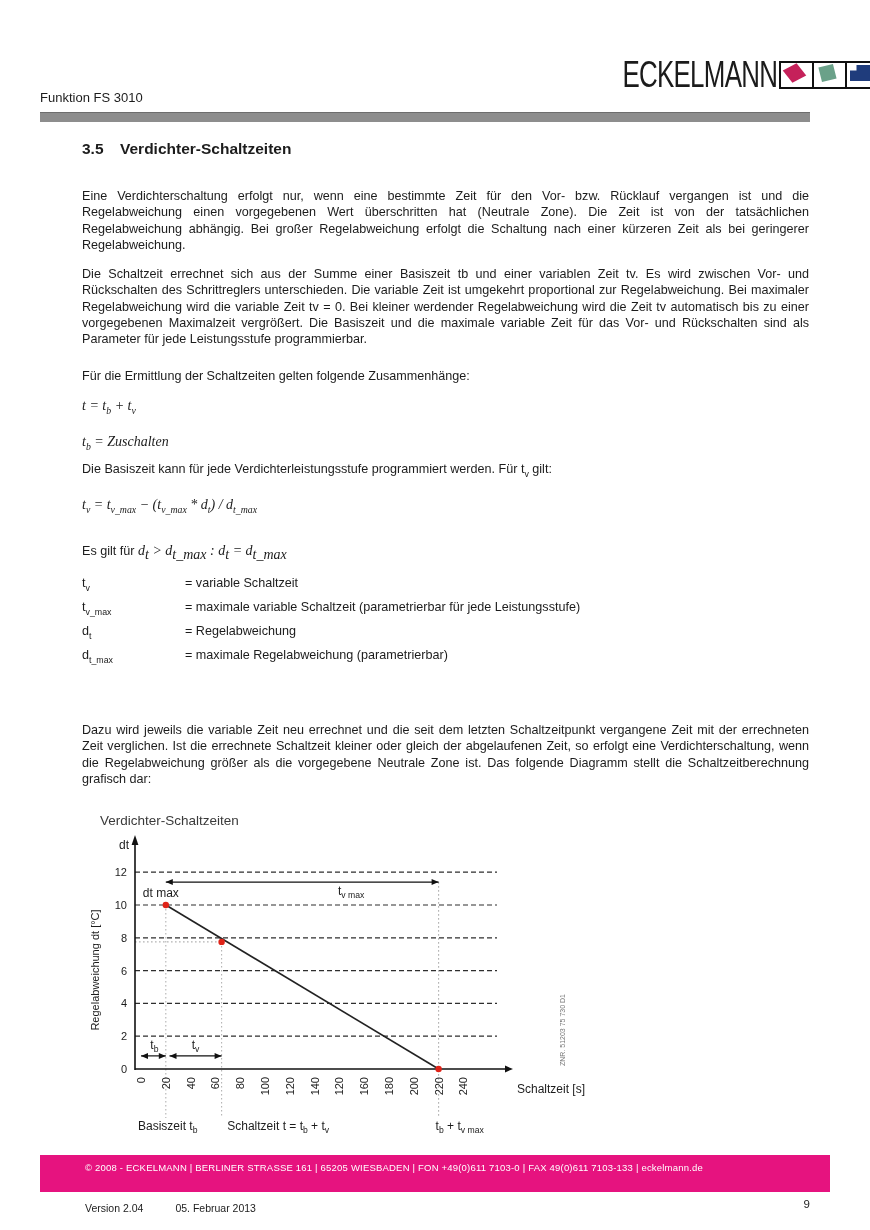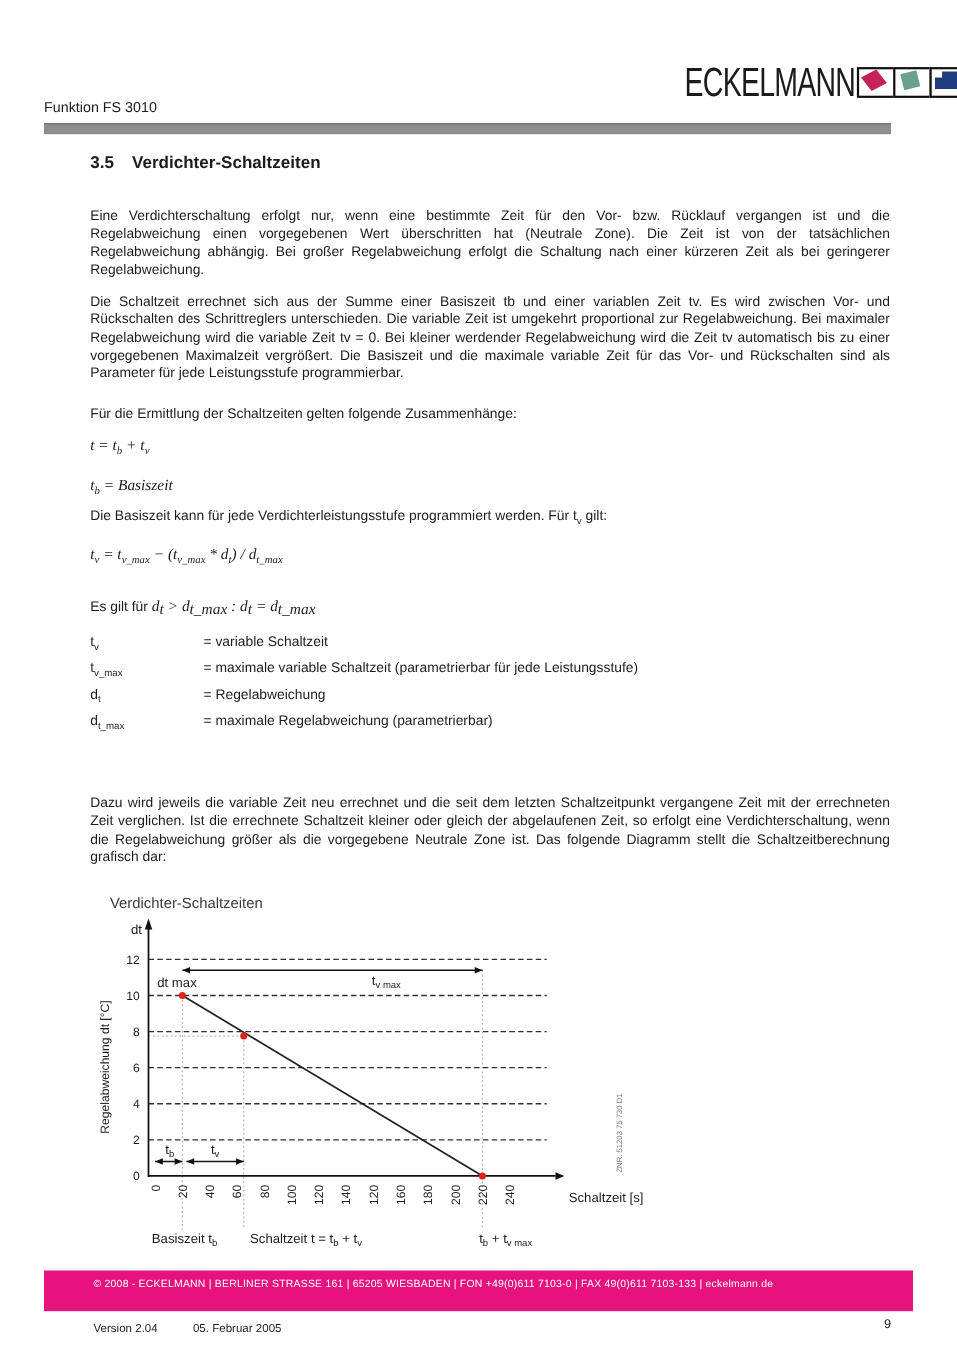--- a/index.html
+++ b/index.html
@@ -62,21 +62,21 @@
   <div class="abs heading">
     <span class="num">3.5</span>
     <span>Verdichter-Schaltzeiten</span>
   </div>
 
   <div class="abs para" style="top:188px">Eine Verdichterschaltung erfolgt nur, wenn eine bestimmte Zeit für den Vor- bzw. Rücklauf vergangen ist und die Regelabweichung einen vorgegebenen Wert überschritten hat (Neutrale Zone). Die Zeit ist von der tatsächlichen Regelabweichung abhängig. Bei großer Regelabweichung erfolgt die Schaltung nach einer kürzeren Zeit als bei geringerer Regelabweichung.</div>
   <div class="abs para" style="top:266px">Die Schaltzeit errechnet sich aus der Summe einer Basiszeit tb und einer variablen Zeit tv. Es wird zwischen Vor- und Rückschalten des Schrittreglers unterschieden. Die variable Zeit ist umgekehrt proportional zur Regelabweichung. Bei maximaler Regelabweichung wird die variable Zeit tv = 0. Bei kleiner werdender Regelabweichung wird die Zeit tv automatisch bis zu einer vorgegebenen Maximalzeit vergrößert. Die Basiszeit und die maximale variable Zeit für das Vor- und Rückschalten sind als Parameter für jede Leistungsstufe programmierbar.</div>
   <div class="abs plain" style="top:368px">Für die Ermittlung der Schaltzeiten gelten folgende Zusammenhänge:</div>
 
   <div class="abs formula" style="top:398px"><span>t = t</span><sub>b</sub><span> + t</span><sub>v</sub></div>
-  <div class="abs formula" style="top:434px"><span>t</span><sub>b</sub><span> = Basiszeit</span></div>
+  <div class="abs formula" style="top:434px"><span>t</span><sub>b</sub><span> = Zuschalten</span></div>
   <div class="abs plain" style="top:461px"><span>Die Basiszeit kann für jede Verdichterleistungsstufe programmiert werden. Für t</span><sub>v</sub><span> gilt:</span></div>
   <div class="abs formula" style="top:497px"><span>t</span><sub>v</sub><span> = t</span><sub>v_max</sub><span> − (t</span><sub>v_max</sub><span> * d</span><sub>t</sub><span>) / d</span><sub>t_max</sub></div>
   <div class="abs plain" style="top:543px"><span>Es gilt für </span><span class="math">d</span><sub class="math">t</sub><span class="math"> &gt; </span><span class="math">d</span><sub class="math">t_max</sub><span class="math"> :   </span><span class="math">d</span><sub class="math">t</sub><span class="math"> = </span><span class="math">d</span><sub class="math">t_max</sub></div>
 
   <div class="abs defs">
       <div class="def-row">
         <span class="def-sym"><span>t</span><sub>v</sub></span>
         <span>= variable Schaltzeit</span>
       </div>
       <div class="def-row">
@@ -172,17 +172,17 @@
           <text x="142.28" y="322" font-size="12" text-anchor="start" fill="#1c1c1c"><tspan dy="0" font-size="12">Schaltzeit t = t</tspan><tspan dy="3" font-size="8.64">b</tspan><tspan dy="-3" font-size="12"> + t</tspan><tspan dy="3" font-size="8.64">v</tspan></text>
           <text x="350.6" y="322" font-size="12" text-anchor="start" fill="#1c1c1c"><tspan dy="0" font-size="12">t</tspan><tspan dy="3" font-size="8.64">b</tspan><tspan dy="-3" font-size="12"> + t</tspan><tspan dy="3" font-size="8.64">v max</tspan></text>
         </g>
         <text x="480" y="222" font-size="7" text-anchor="middle" transform="rotate(-90 480 222)" fill="#777">ZNR. 51203 75 730 D1</text>
       </svg>
   </div>
 
   <div class="abs footer-bar">© 2008 - ECKELMANN | BERLINER STRASSE 161 | 65205 WIESBADEN | FON +49(0)611 7103-0 | FAX 49(0)611 7103-133 | eckelmann.de</div>
   <div class="abs version-line">
     <span>Version 2.04</span>
-    <span>05. Februar 2005</span>
+    <span>05. Februar 2013</span>
   </div>
   <div class="abs page-num">9</div>
 
 </div>
 
 </body></html>

